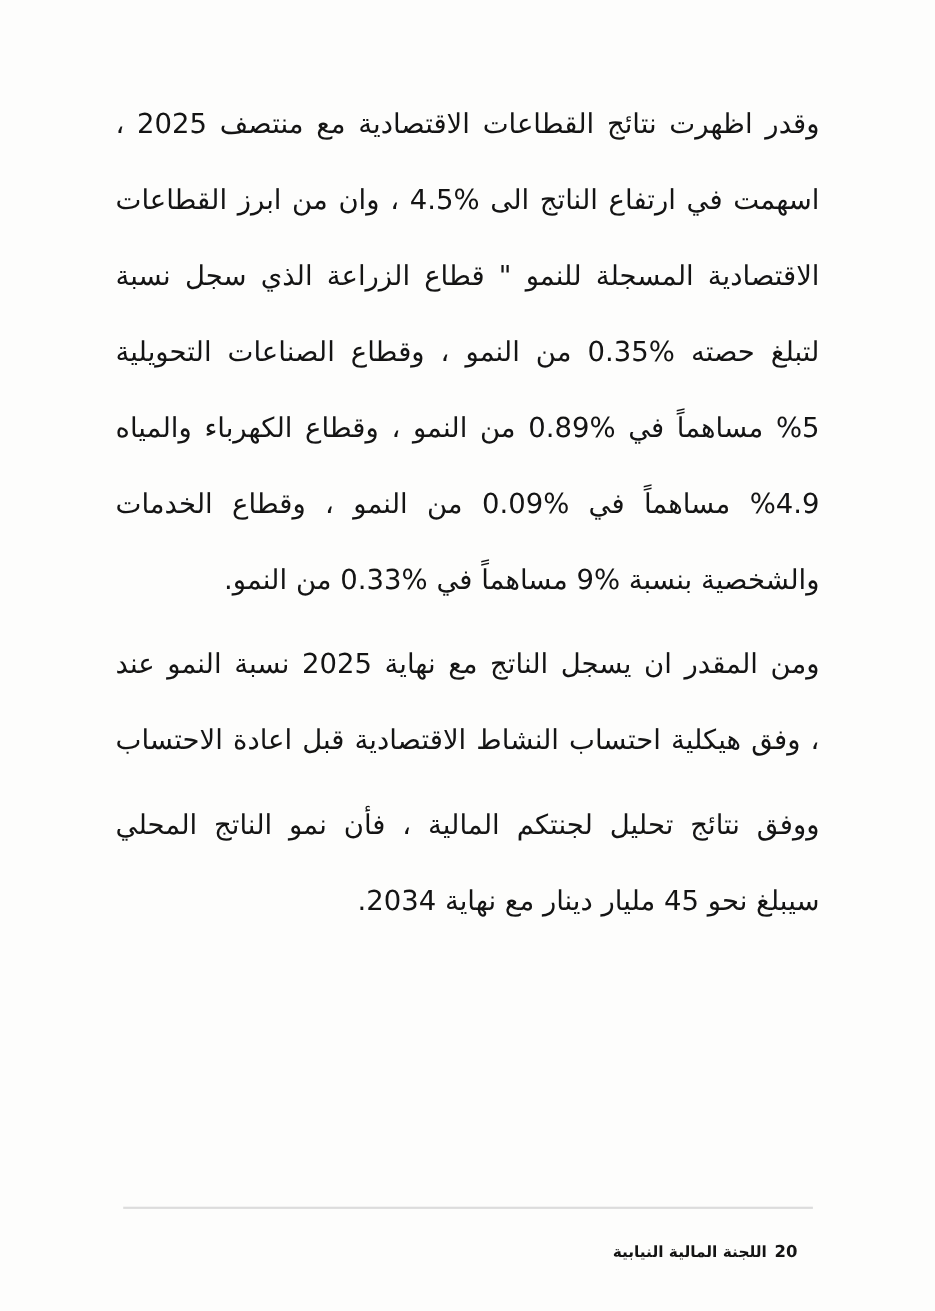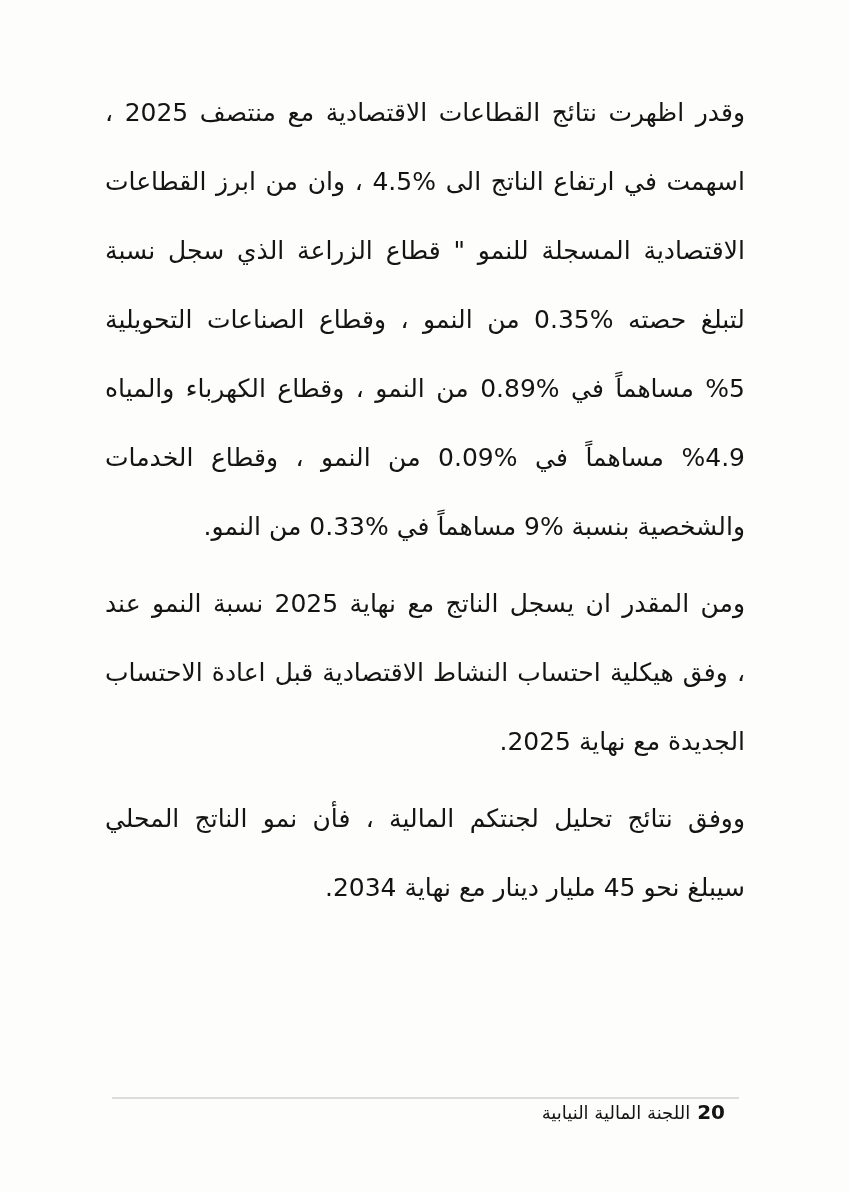--- a/index.html
+++ b/index.html
@@ -50,27 +50,28 @@
     position: absolute;
     top: 1100px;
     right: 125px;
     display: flex;
     flex-direction: row;
     align-items: baseline;
     gap: 7px;
     direction: ltr;
   }
   .footer-label {
-    font-weight: normal;
-    font-size: 18px;
+    font-weight: bold;
+    font-size: 14px;
     direction: rtl;
   }
   .footer-page-num {
     font-weight: bold;
-    font-size: 20px;
+    font-size: 15px;
+    margin-top: 29px;
   }
 </style>
 </head>
 <body style="background: rgb(253, 253, 252); color: rgb(20, 20, 20);">
 
 <div class="page">
 
   <div class="content">
 
     <div class="para">
@@ -79,21 +80,20 @@
       <div class="line">الاقتصادية المسجلة للنمو " قطاع الزراعة الذي سجل نسبة %8.6</div>
       <div class="line">لتبلغ حصته %0.35 من النمو ، وقطاع الصناعات التحويلية بنسبة</div>
       <div class="line">%5 مساهماً في %0.89 من النمو ، وقطاع الكهرباء والمياه بنسبة</div>
       <div class="line">%4.9 مساهماً في %0.09 من النمو ، وقطاع الخدمات الاجتماعية</div>
       <div class="line final">والشخصية بنسبة %9 مساهماً في %0.33 من النمو.</div>
     </div>
 
     <div class="para">
       <div class="line">ومن المقدر ان يسجل الناتج مع نهاية 2025 نسبة النمو عند %2.8</div>
       <div class="line">، وفق هيكلية احتساب النشاط الاقتصادية قبل اعادة الاحتساب</div>
-      <div class="line final">الجديدة مع نهاية 2025.</div>
     </div>
 
     <div class="para">
       <div class="line">ووفق نتائج تحليل لجنتكم المالية ، فأن نمو الناتج المحلي الاجمالي</div>
       <div class="line final">سيبلغ نحو 45 مليار دينار مع نهاية 2034.</div>
     </div>
 
   </div>
 
   <div class="footer-divider" style="background: rgb(220, 220, 220);"></div>

